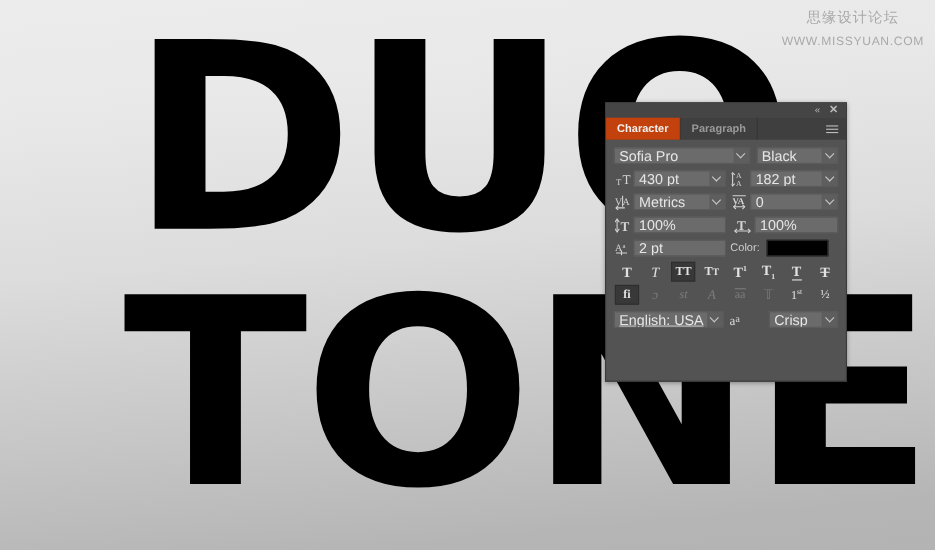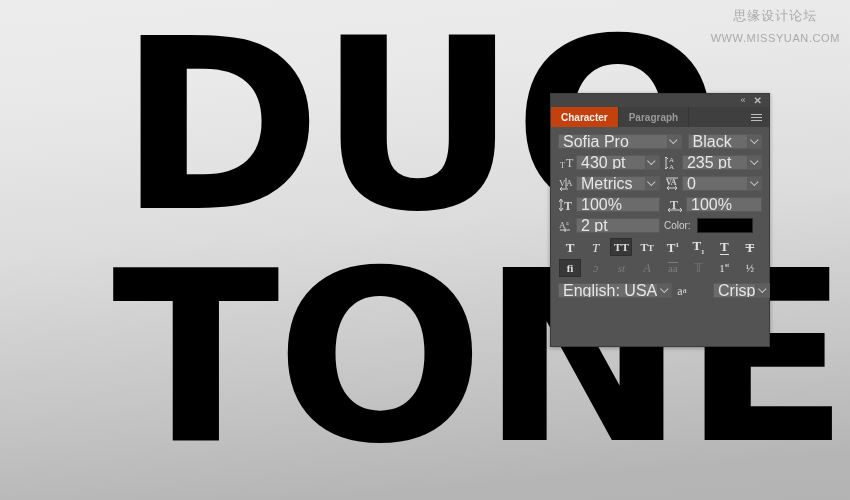--- a/index.html
+++ b/index.html
@@ -179,21 +179,21 @@
 
   .field {
     flex: 1 1 auto;
     height: 15px;
     background: #6b6b6b;
     border: 1px solid #5a5a5a;
     box-sizing: border-box;
     display: flex;
     align-items: center;
     color: #e6e6e6;
-    font-size: 16px;
+    font-size: 13px;
     padding-left: 4px;
     cursor: text;
     overflow: hidden;
     white-space: nowrap;
   }
 
   .caret {
     width: 14px;
     min-width: 14px;
     height: 15px;
@@ -357,21 +357,21 @@
         <div class="cell right">
           <div class="ico">
             <svg width="15" height="14" viewBox="0 0 15 14">
                 <text x="4" y="6" font-family="Liberation Serif, serif" font-size="7" fill="#d4d4d4">A</text>
                 <text x="4" y="13" font-family="Liberation Serif, serif" font-size="7" fill="#d4d4d4">A</text>
                 <line x1="1" y1="2" x2="1" y2="12" stroke="#d4d4d4" stroke-width="1"></line>
                 <polyline points="-1,3 1,1 3,3" fill="none" stroke="#d4d4d4" stroke-width="1"></polyline>
                 <polyline points="-1,11 1,13 3,11" fill="none" stroke="#d4d4d4" stroke-width="1"></polyline>
               </svg>
           </div>
-          <div class="field">235 pt</div>
+          <div class="field">182 pt</div>
           <div class="caret"></div>
         </div>
       </div>
 
       <div class="row">
         <div class="cell left">
           <div class="ico">
             <svg width="16" height="14" viewBox="0 0 16 14">
                 <text x="0" y="9" font-family="Liberation Serif, serif" font-size="9" fill="#d4d4d4">V</text>
                 <line x1="7" y1="1" x2="7" y2="11" stroke="#d4d4d4" stroke-width="1"></line>

